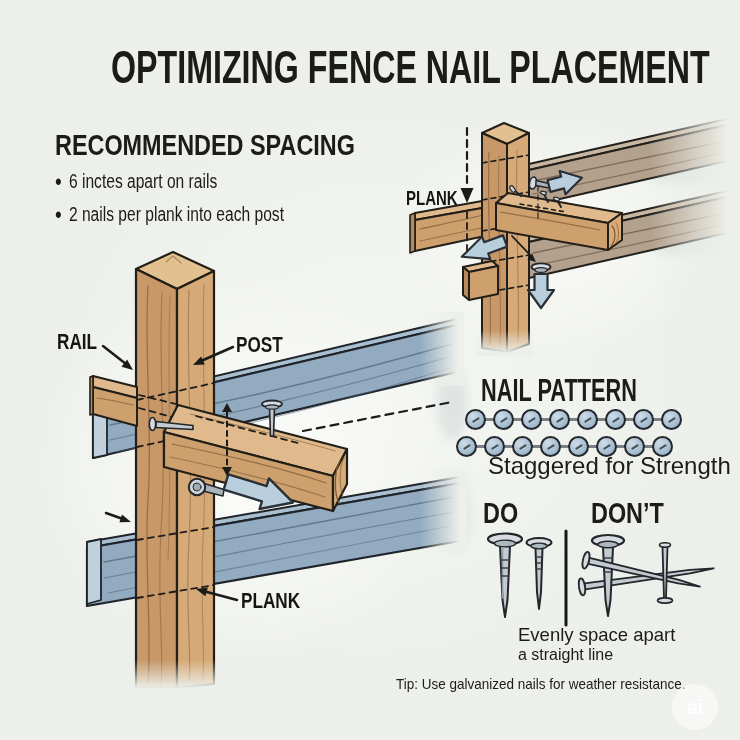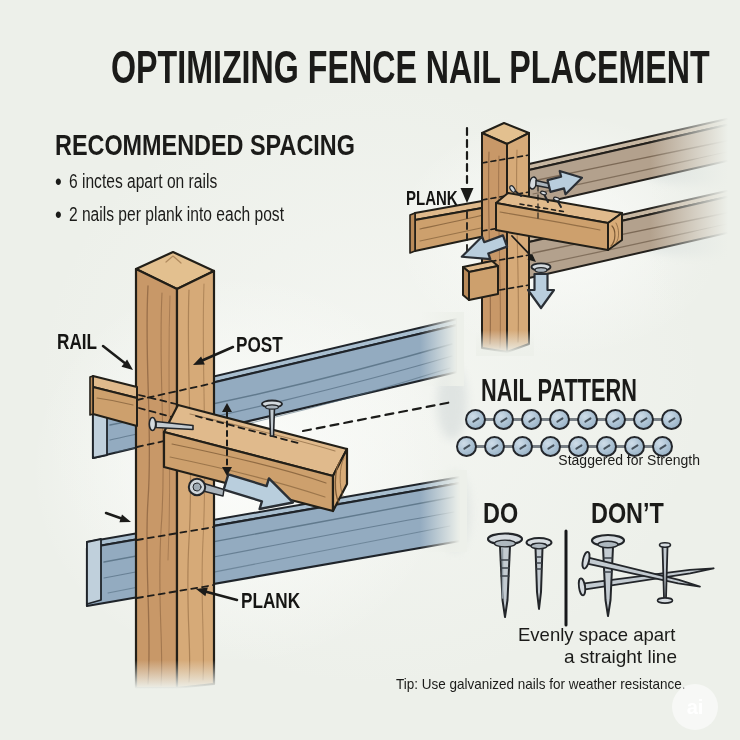--- a/index.html
+++ b/index.html
@@ -28,25 +28,25 @@
   .bullets { left:55px; top:165px; transform:scaleX(.80); transform-origin:left top; }
   .bullet { font-size:19.5px; line-height:1.38; white-space:nowrap; display:flex; align-items:center; }
   .bullet::before { content:"•"; font-size:24px; margin-right:9px; }
   .lbl { font-weight:700; transform-origin:left top; white-space:nowrap; color:#151513; }
   .lbl-rail  { left:57px;  top:329px; font-size:22px; transform:scaleX(.78); }
   .lbl-post  { left:236px; top:332px; font-size:22px; transform:scaleX(.78); }
   .lbl-plank { left:241px; top:588px; font-size:22px; transform:scaleX(.78); }
   .lbl-plank2{ left:406px; top:187px; font-size:20px; transform:scaleX(.75); }
   .np-heading { left:481px; top:372px; font-size:32px; font-weight:700;
     transform:scaleX(.68); transform-origin:left top; white-space:nowrap; }
-  .np-caption { left:488px; top:452px; width:212px; text-align:right; font-size:14px; white-space:nowrap; }
+  .np-caption { left:488px; top:452px; width:212px; text-align:right; font-size:24px; white-space:nowrap; }
   .do-lbl   { left:483px; top:496px; font-size:30px; font-weight:700; transform:scaleX(.78); transform-origin:left top; }
   .dont-lbl { left:591px; top:496px; font-size:30px; font-weight:700; transform:scaleX(.78); transform-origin:left top; }
   .dd-cap1 { left:518px; top:624px; width:205px; font-size:18.5px; white-space:nowrap; }
-  .dd-cap2 { left:518px; top:646px; width:205px; text-align:center; font-size:19px; white-space:nowrap; }
+  .dd-cap2 { left:518px; top:646px; width:205px; font-size:16px; white-space:nowrap; }
   .tip { left:396px; top:676px; font-size:14.5px; transform:scaleX(.93); transform-origin:left top; white-space:nowrap; }
   .watermark {
     left:672px; top:684px; width:46px; height:46px; border-radius:50%;
     background:rgba(255,255,255,.55); display:flex; align-items:center; justify-content:center;
     color:#ffffff; font-weight:700; font-size:20px;
   }
   .nail-row { position:absolute; display:flex; gap:7px; height:21px; }
   .nail-row::before { content:""; position:absolute; left:6px; right:6px; top:9px; height:2.6px; background:#787f85; }
   .nail-row-1 { left:465px; top:409px; }
   .nail-row-2 { left:456px; top:436px; }

